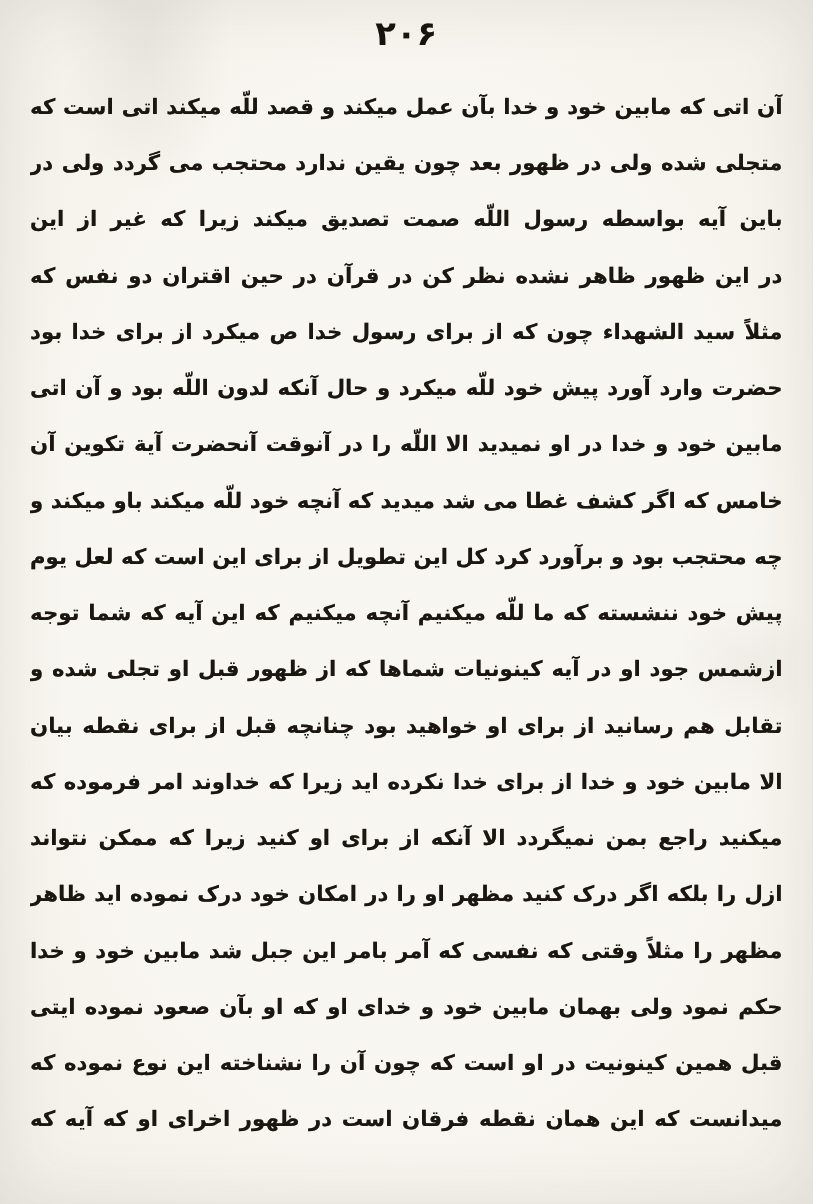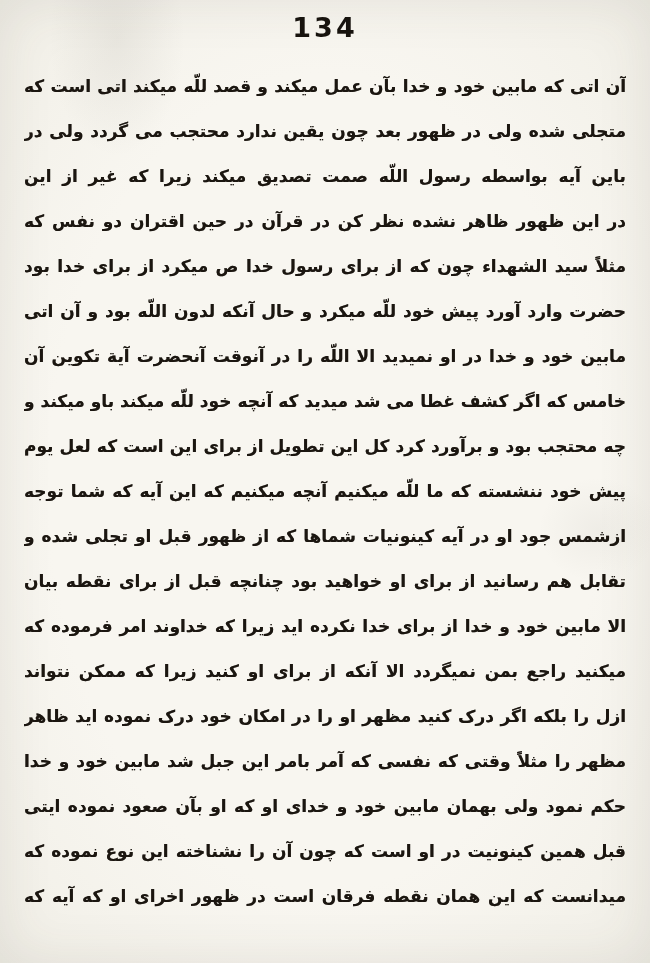--- a/index.html
+++ b/index.html
@@ -53,21 +53,21 @@
     text-align: justify;
     text-align-last: justify;
     white-space: normal;
     text-shadow: 0 0 0.4px rgba(27, 22, 16, 0.6);
   }
 </style>
 </head>
 <body>
 
 <div class="scan-page">
-  <div class="page-number">134</div>
+  <div class="page-number">۲۰۶</div>
 
   <div class="text-block">
       <div class="text-line">آن اتی که مابین خود و خدا بآن عمل میکند و قصد للّه میکند اتی است که ازشمس جود او در او</div>
       <div class="text-line">متجلی شده ولی در ظهور بعد چون یقین ندارد محتجب می گردد ولی در ظهور قبل اگرچه</div>
       <div class="text-line">باین آیه بواسطه رسول اللّه صمت تصدیق میکند زیرا که غیر از این نشنیده و ندیده و</div>
       <div class="text-line">در این ظهور ظاهر نشده نظر کن در قرآن در حین اقتران دو نفس که للّه عمل میکردند</div>
       <div class="text-line">مثلاً سید الشهداء چون که از برای رسول خدا ص میکرد از برای خدا بود ولی آنکه بر آن</div>
       <div class="text-line">حضرت وارد آورد پیش خود للّه میکرد و حال آنکه لدون اللّه بود و آن اتی که او</div>
       <div class="text-line">مابین خود و خدا در او نمیدید الا اللّه را در آنوقت آنحضرت آیة تکوین آن آیت بود در حقیقت</div>
       <div class="text-line">خامس که اگر کشف غطا می شد میدید که آنچه خود للّه میکند باو میکند و از برای او اگر</div>

